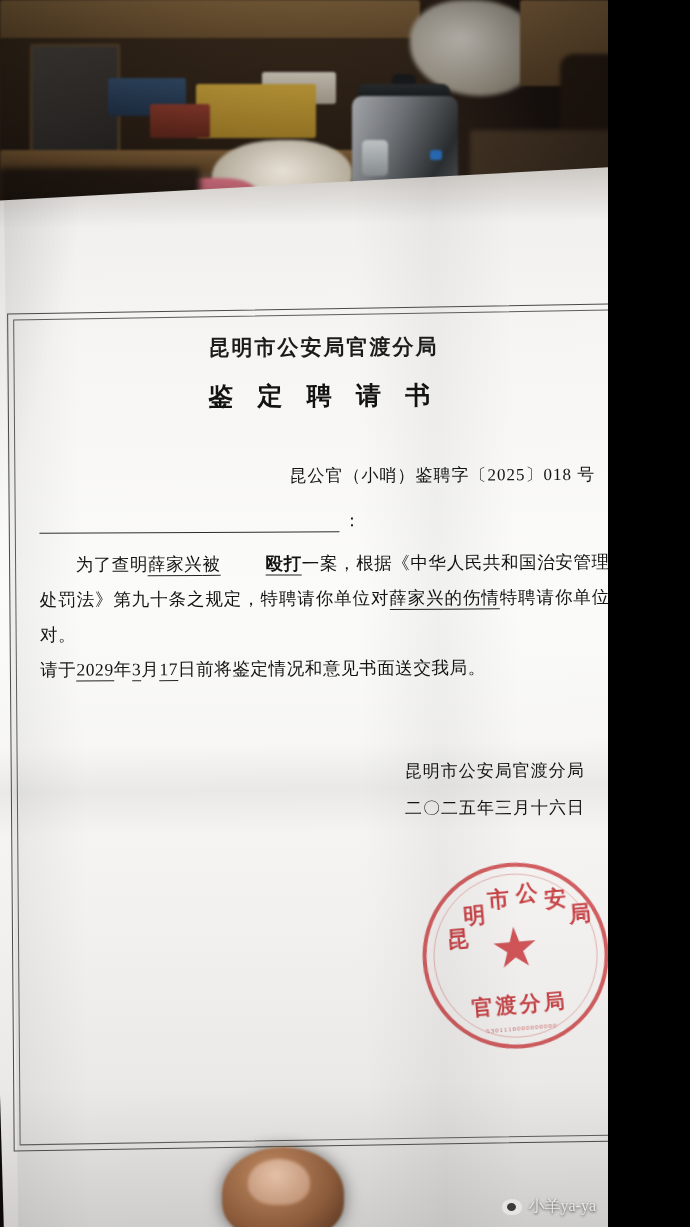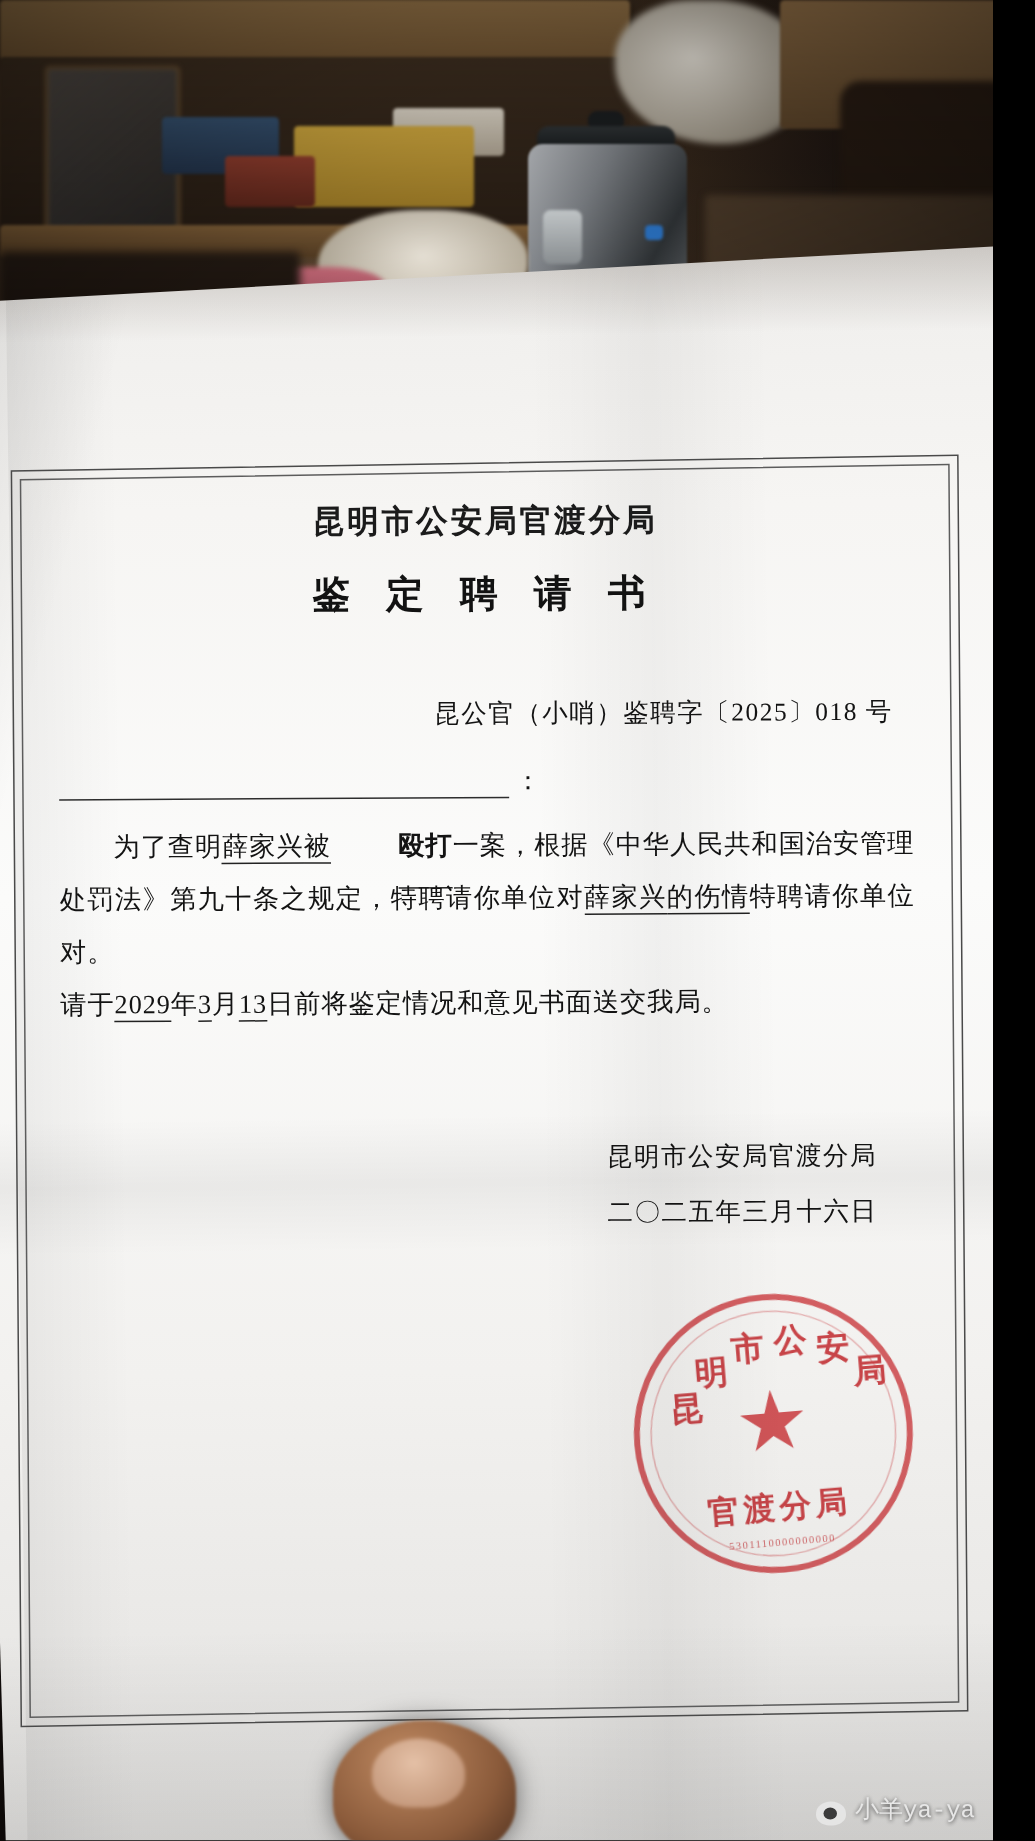--- a/index.html
+++ b/index.html
@@ -5,21 +5,21 @@
   html, body {
     margin: 0;
     padding: 0;
     background: #000;
   }
   body {
     font-family: "Liberation Serif", "DejaVu Serif", serif;
   }
   #stage {
     position: relative;
-    width: 662px;
+    width: 608px;
     height: 1227px;
     overflow: hidden;
     background: #1a1411;
   }
 
   
   .scene {
     position: absolute;
     inset: 0;
     background:
@@ -225,21 +225,21 @@
   }
   .body {
     margin-top: 14px;
     font-size: 17.5px;
     line-height: 2.0;
     letter-spacing: 0.6px;
     text-align: justify;
   }
   .body .indent { padding-left: 36px; }
   .u { border-bottom: 1.4px solid #222; padding-bottom: 1px; }
-  .ub { border-bottom: 1.4px solid #222; padding-bottom: 18px; font-weight: 700; margin-left: 45px; }
+  .ub { border-bottom: 1.4px solid #222; padding-bottom: 1px; font-weight: 700; margin-left: 45px; }
 
   .sign {
     position: absolute;
     right: 26px;
     top: 420px;
     text-align: center;
     font-size: 17px;
     line-height: 2.2;
     letter-spacing: 1px;
   }
@@ -320,24 +320,24 @@
     background: radial-gradient(ellipse at 45% 35%, #e4c0a6, #b98a6c);
     border-radius: 50% 50% 42% 42%;
     filter: blur(1.2px);
   }
 
   
   .watermark {
     position: absolute;
     right: 12px; bottom: 10px;
     display: flex;
-    align-items: flex-end;
+    align-items: center;
     gap: 6px;
     color: #e9e9e9;
-    font-family: Liberation Mono, monospace;
+    font-family: Liberation Serif, serif;
     font-size: 16px;
     text-shadow: 0 1px 3px rgba(0,0,0,.8);
     opacity: .92;
   }
   .weibo-eye {
     width: 20px; height: 16px;
     border-radius: 50% 50% 45% 45%;
     background: #e9e9e9;
     position: relative;
     opacity: .9;
@@ -402,21 +402,21 @@
       <div class="addressee">
         <span class="blank"></span>
         <span>：</span>
       </div>
 
       <div class="body">
         <p style="margin:0">
           <span class="indent"></span><span>为了查明</span><span class="u">薛家兴</span><span class="u">被</span><span class="ub">殴打</span><span>一案，根据《中华人民共和国治安管理处</span><span>罚法》第九十条之规定，特聘请你单位对</span><span class="u">薛家兴</span><span class="u">的伤情</span><span>特聘请你单位对。</span>
         </p>
         <p style="margin:0">
-          <span>请于</span><span class="u">2029</span><span>年</span><span class="u">3</span><span>月</span><span class="u">13</span><span>日前将鉴定情况和意见书面送交我局。</span>
+          <span>请于</span><span class="u">2029</span><span>年</span><span class="u">3</span><span>月</span><span class="u">17</span><span>日前将鉴定情况和意见书面送交我局。</span>
         </p>
       </div>
 
       <div class="sign">
         <div>昆明市公安局官渡分局</div>
         <div>二〇二五年三月十六日</div>
       </div>
     </div>
 
     <div class="seal">

